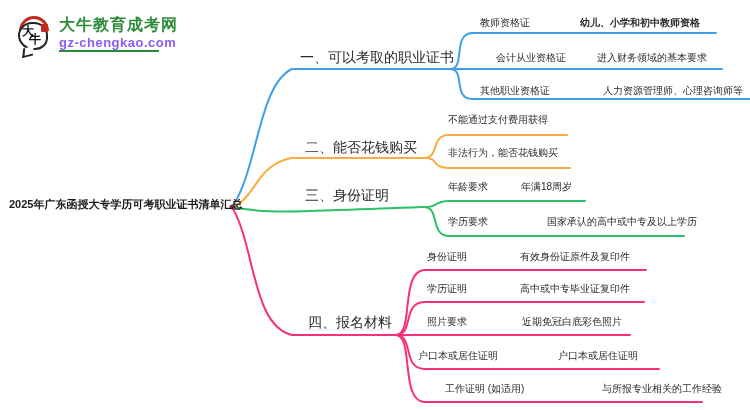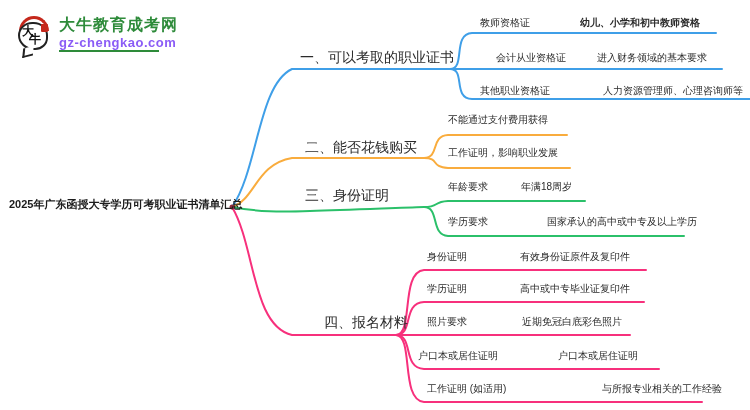--- a/index.html
+++ b/index.html
@@ -88,31 +88,31 @@
 <div class="txt branch-label" style="left:300px;top:49px;">一、可以考取的职业证书</div>
 <div class="txt node-label" style="left:480px;top:17px;">教师资格证</div>
 <div class="txt node-desc" style="left:580px;top:17px;font-weight:bold;">幼儿、小学和初中教师资格</div>
 <div class="txt node-label" style="left:480px;top:52px;margin-left:16px;">会计从业资格证</div>
 <div class="txt node-desc" style="left:597px;top:52px;">进入财务领域的基本要求</div>
 <div class="txt node-label" style="left:480px;top:85px;">其他职业资格证</div>
 <div class="txt node-desc" style="left:603px;top:85px;">人力资源管理师、心理咨询师等</div>
 
 <div class="txt branch-label" style="left:305px;top:139px;">二、能否花钱购买</div>
 <div class="txt node-label" style="left:448px;top:114px;">不能通过支付费用获得</div>
-<div class="txt node-label" style="left:448px;top:147px;">工作证明，影响职业发展</div>
+<div class="txt node-label" style="left:448px;top:147px;">非法行为，能否花钱购买</div>
 
 <div class="txt branch-label" style="left:305px;top:187px;">三、身份证明</div>
 <div class="txt node-label" style="left:448px;top:181px;">年龄要求</div>
 <div class="txt node-desc" style="left:521px;top:181px;">年满18周岁</div>
 <div class="txt node-label" style="left:448px;top:216px;">学历要求</div>
 <div class="txt node-desc" style="left:519px;top:216px;margin-left:28px;">国家承认的高中或中专及以上学历</div>
 
-<div class="txt branch-label" style="left:324px;top:314px;">四、报名材料</div>
+<div class="txt branch-label" style="left:308px;top:314px;">四、报名材料</div>
 <div class="txt node-label" style="left:427px;top:251px;">身份证明</div>
 <div class="txt node-desc" style="left:520px;top:251px;">有效身份证原件及复印件</div>
 <div class="txt node-label" style="left:427px;top:283px;">学历证明</div>
 <div class="txt node-desc" style="left:520px;top:283px;">高中或中专毕业证复印件</div>
 <div class="txt node-label" style="left:427px;top:316px;">照片要求</div>
 <div class="txt node-desc" style="left:522px;top:316px;text-align:center;">近期免冠白底彩色照片</div>
 <div class="txt node-label" style="left:418px;top:350px;">户口本或居住证明</div>
 <div class="txt node-desc" style="left:558px;top:350px;">户口本或居住证明</div>
-<div class="txt node-label" style="left:427px;top:383px;">工作证明 (如适用)</div>
+<div class="txt node-label" style="left:445px;top:383px;">工作证明 (如适用)</div>
 <div class="txt node-desc" style="left:602px;top:383px;">与所报专业相关的工作经验</div>
 
 </body></html>

